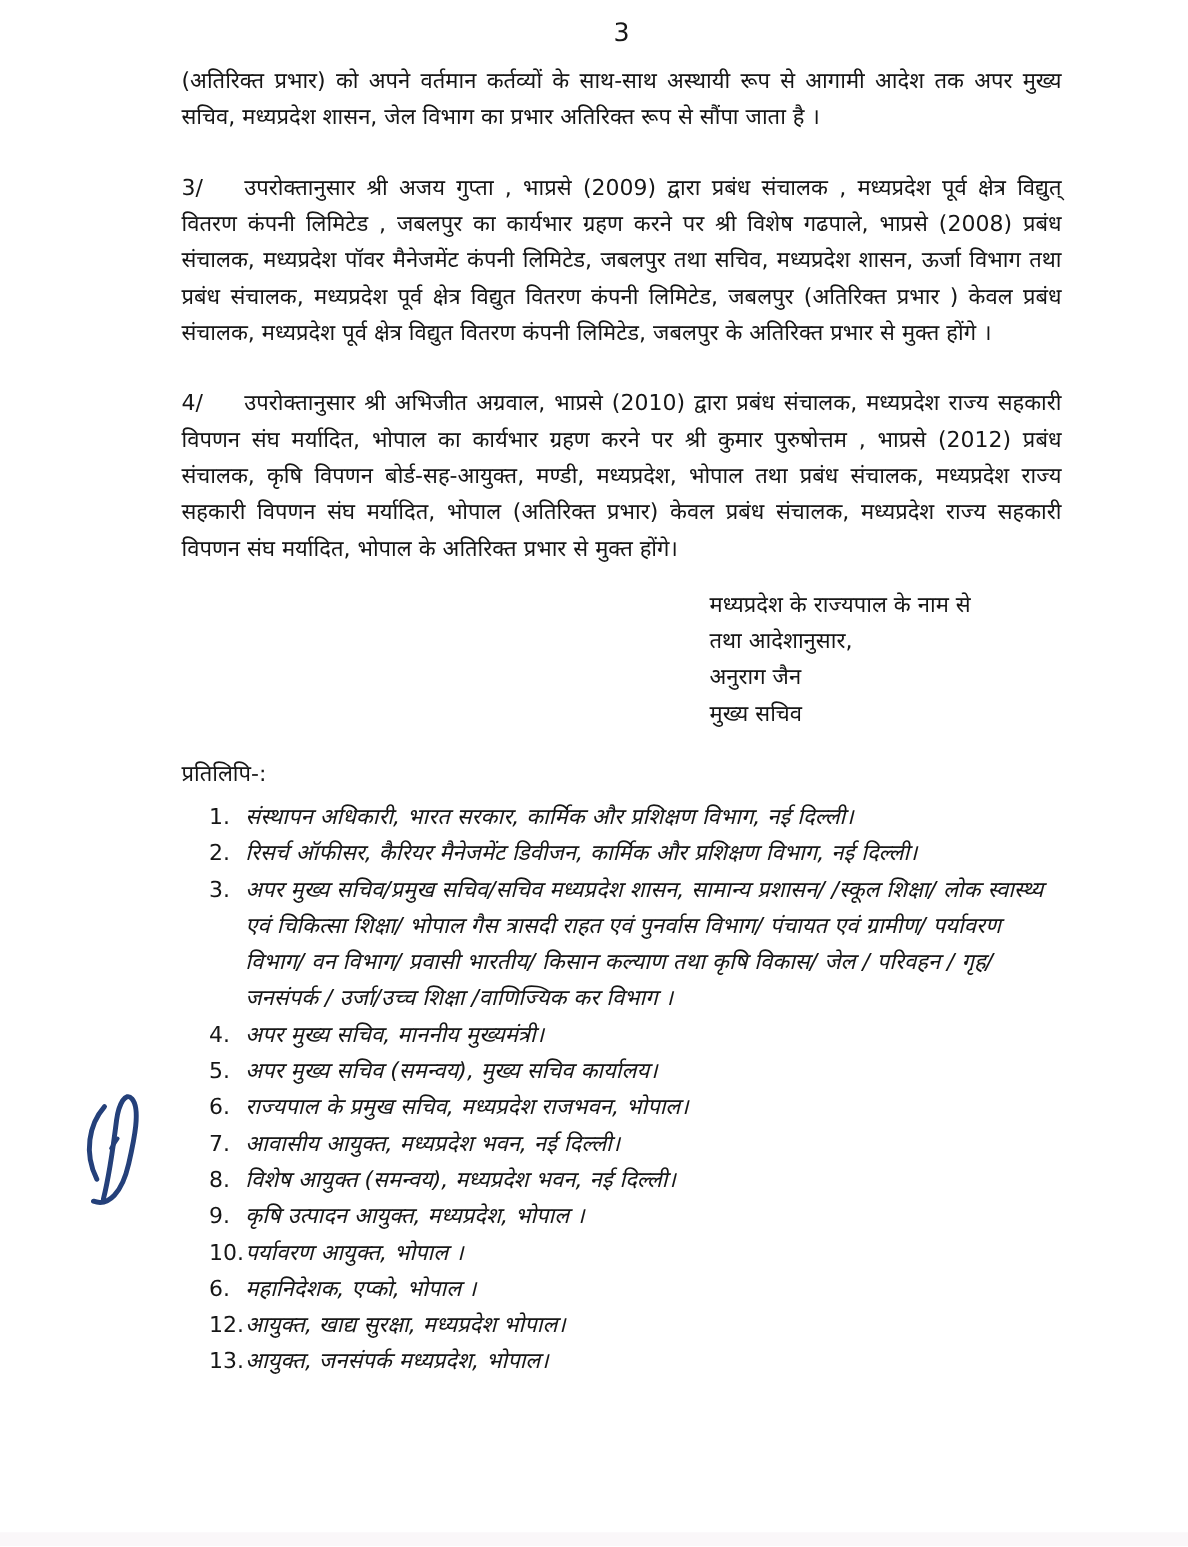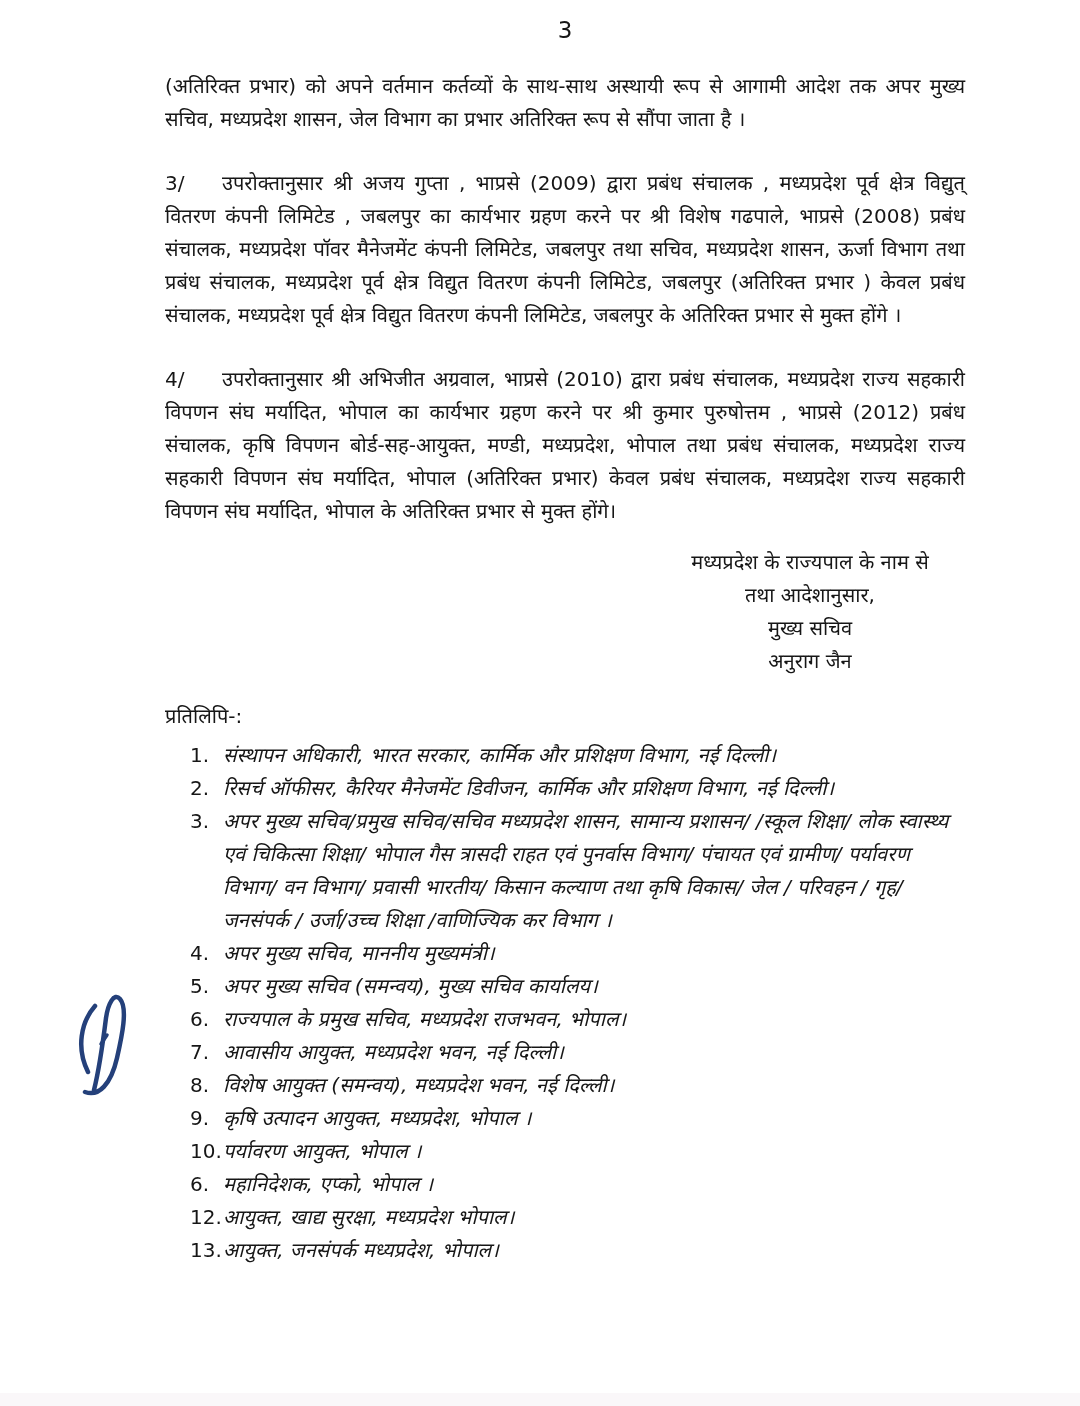--- a/index.html
+++ b/index.html
@@ -21,32 +21,31 @@
     font-size: 20px;
     line-height: 33px;
   }
   .page-number {
     text-align: center;
     padding-top: 16px;
     font-size: 23px;
     line-height: 28px;
   }
   .para { text-align: justify; }
-  .para-first { margin-top: 26px; }
+  .para-first { margin-top: 13px; }
   .para-block { margin-top: 31px; }
   .para-num {
     display: inline-block;
     width: 57px;
   }
   .bold { font-weight: normal; }
   .sig-block {
     margin-top: 18px;
     margin-left: 480px;
     width: 330px;
-    text-align: center;
   }
   .ref-row {
     display: flex;
     justify-content: space-between;
     font-weight: bold;
   }
   .ref-row .date { padding-right: 32px; }
   .copy-heading {
     margin-top: 22px;
     font-weight: normal;
@@ -83,22 +82,22 @@
     <div class="para para-first">(अतिरिक्त प्रभार) को अपने वर्तमान कर्तव्यों के साथ-साथ अस्थायी रूप से आगामी आदेश तक अपर मुख्य सचिव, मध्यप्रदेश शासन, जेल विभाग का प्रभार अतिरिक्त रूप से सौंपा जाता है ।</div>
 
     <div class="para para-block"><span class="para-num">3/</span><span><span>उपरोक्तानुसार </span><span class="bold">श्री अजय गुप्ता , भाप्रसे (2009)</span><span> द्वारा प्रबंध संचालक , मध्यप्रदेश पूर्व क्षेत्र विद्युत् वितरण कंपनी लिमिटेड , जबलपुर का कार्यभार ग्रहण करने पर </span><span class="bold">श्री विशेष गढपाले, भाप्रसे (2008)</span><span> प्रबंध संचालक, मध्यप्रदेश पॉवर मैनेजमेंट कंपनी लिमिटेड, जबलपुर तथा सचिव, मध्यप्रदेश शासन, ऊर्जा विभाग तथा प्रबंध संचालक, मध्यप्रदेश पूर्व क्षेत्र विद्युत वितरण कंपनी लिमिटेड, जबलपुर (अतिरिक्त प्रभार ) केवल प्रबंध संचालक, मध्यप्रदेश पूर्व क्षेत्र विद्युत वितरण कंपनी लिमिटेड, जबलपुर के अतिरिक्त प्रभार से मुक्त होंगे ।</span></span></div>
 
     <div class="para para-block"><span class="para-num">4/</span><span><span>उपरोक्तानुसार </span><span class="bold">श्री अभिजीत अग्रवाल, भाप्रसे (2010)</span><span> द्वारा प्रबंध संचालक, मध्यप्रदेश राज्य सहकारी विपणन संघ मर्यादित, भोपाल का कार्यभार ग्रहण करने पर </span><span class="bold">श्री कुमार पुरुषोत्तम , भाप्रसे (2012)</span><span> प्रबंध संचालक, कृषि विपणन बोर्ड-सह-आयुक्त, मण्डी, मध्यप्रदेश, भोपाल तथा प्रबंध संचालक, मध्यप्रदेश राज्य सहकारी विपणन संघ मर्यादित, भोपाल (अतिरिक्त प्रभार) केवल प्रबंध संचालक, मध्यप्रदेश राज्य सहकारी विपणन संघ मर्यादित, भोपाल के अतिरिक्त प्रभार से मुक्त होंगे।</span></span></div>
 
     <div class="sig-block">
 
     <div class="sig-line">मध्यप्रदेश के राज्यपाल के नाम से</div>
         <div class="sig-line">तथा आदेशानुसार,</div>
+        <div class="sig-line bold">अनुराग जैन</div>
         <div class="sig-line">मुख्य सचिव</div>
-        <div class="sig-line bold">अनुराग जैन</div>
       </div>
 
     <div class="ref-row">
     </div>
 
     <div class="copy-heading">प्रतिलिपि-:</div>
 
     <div class="copy-list">
 
     <div class="copy-item">

